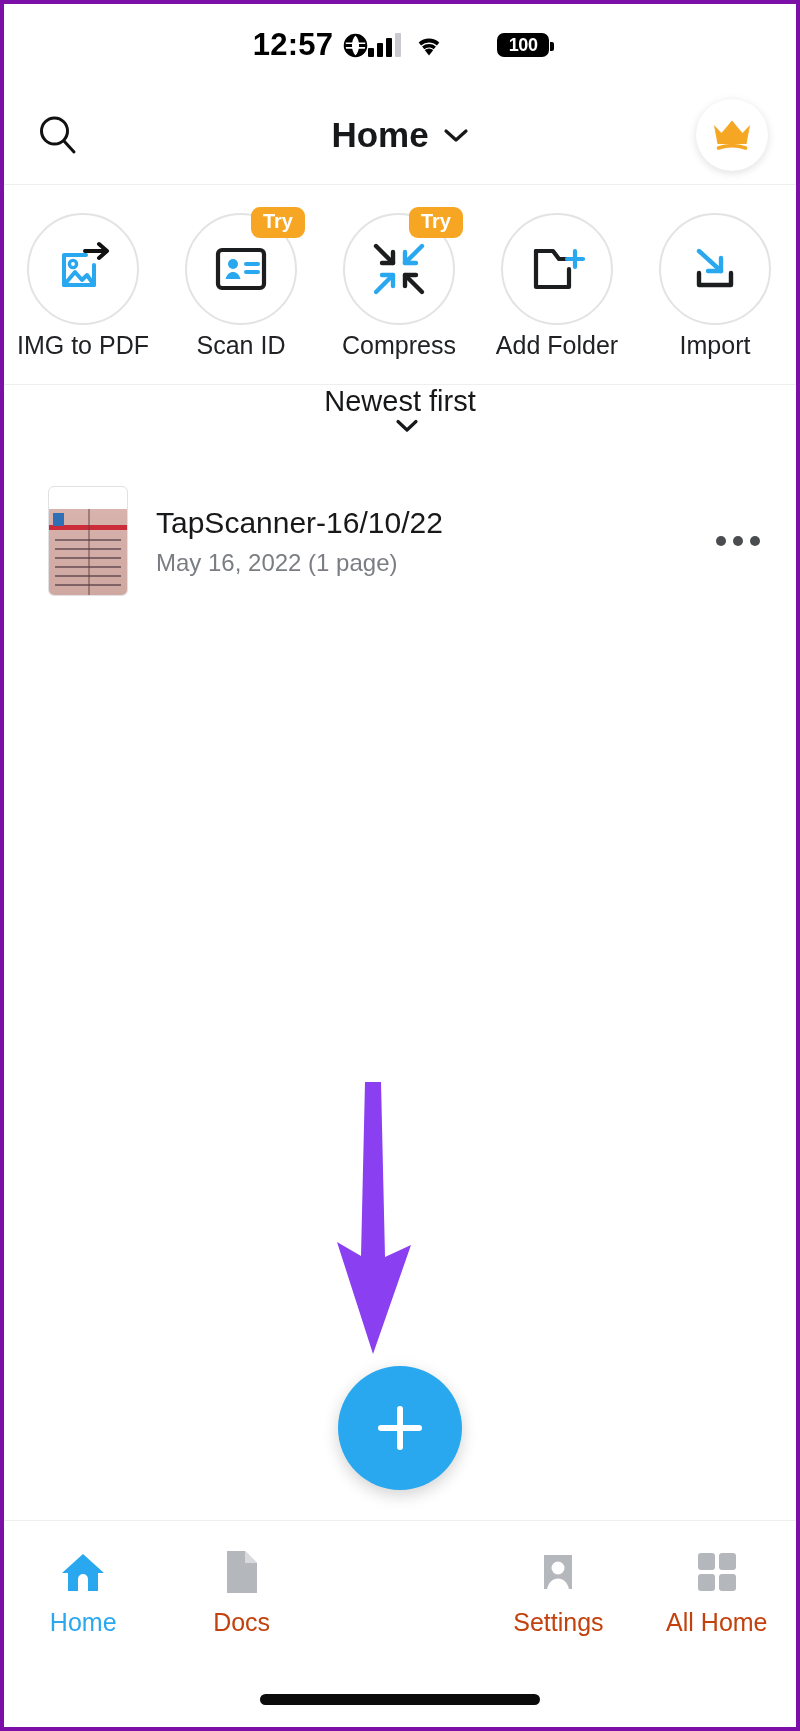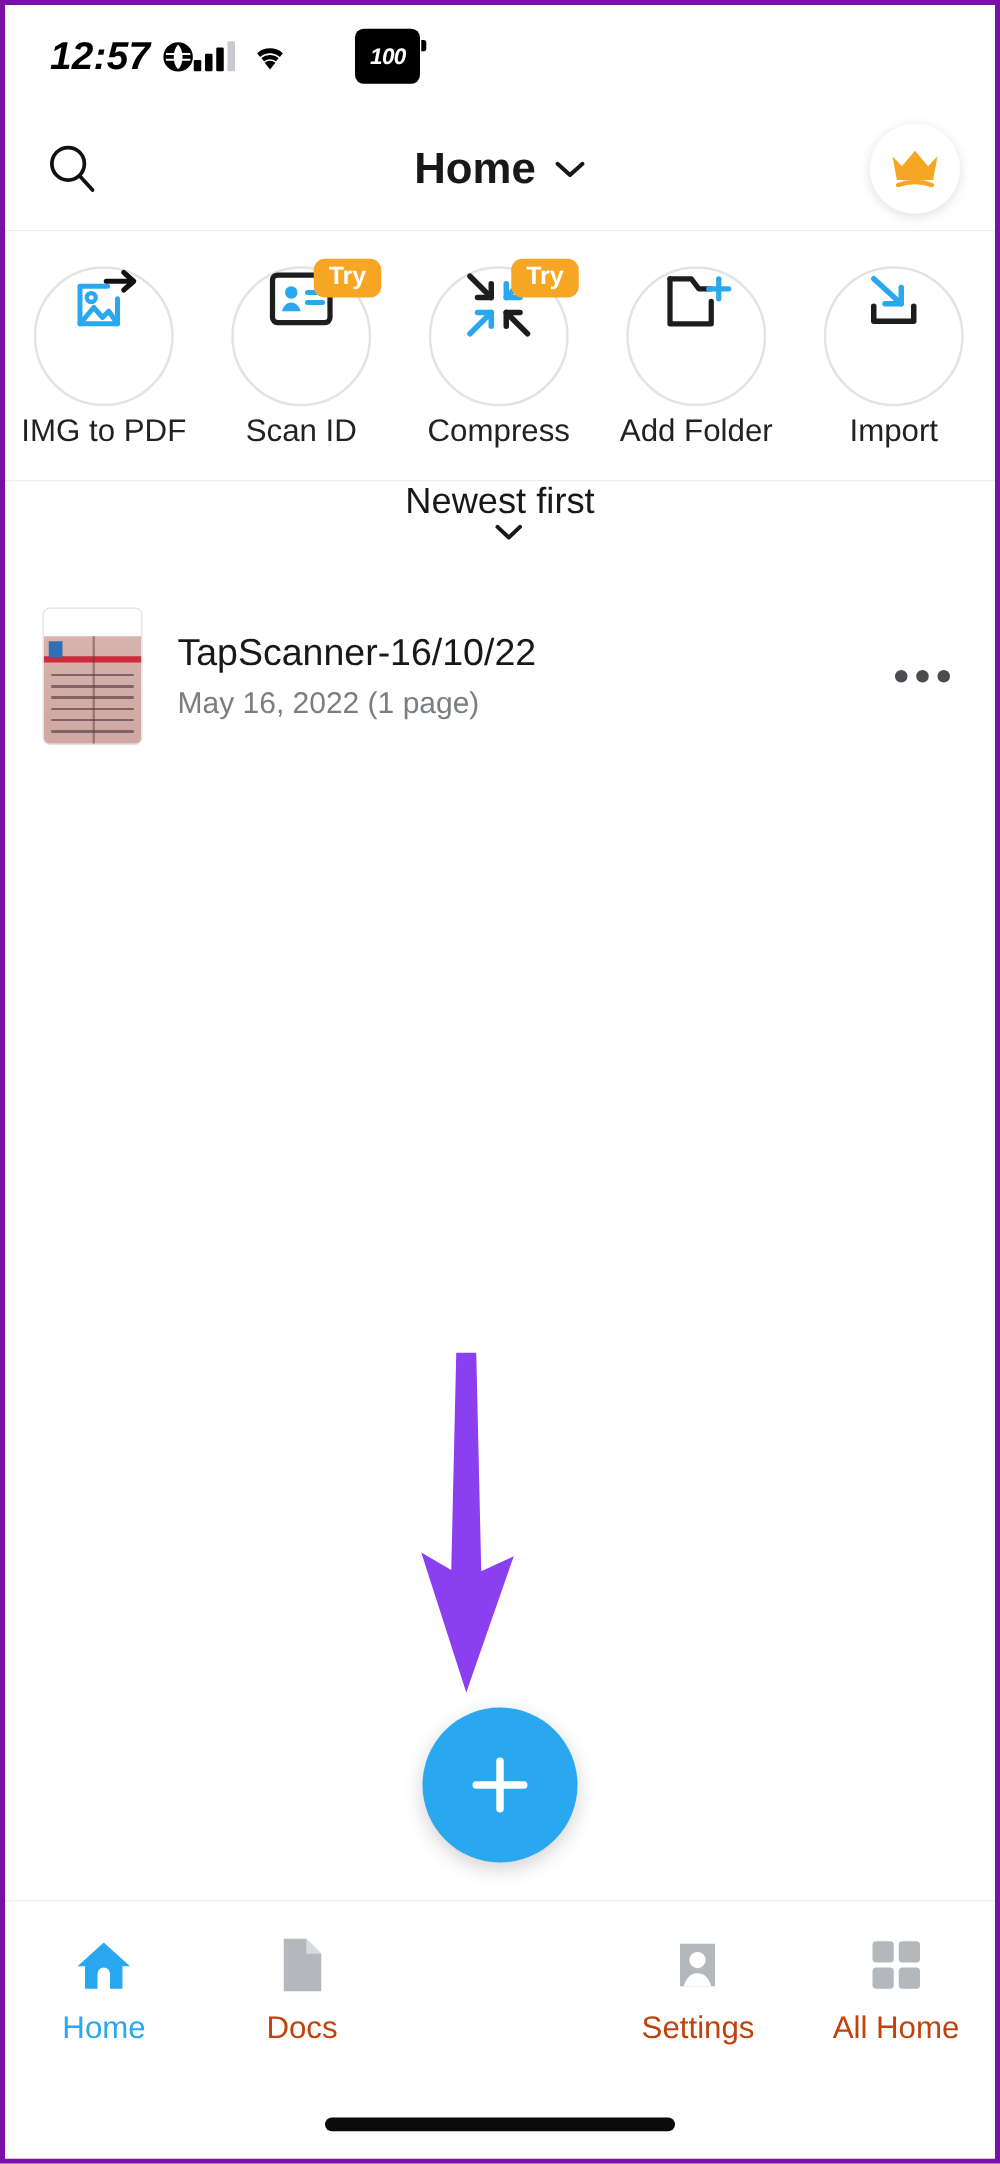--- a/index.html
+++ b/index.html
@@ -14,37 +14,36 @@
     width: 800px; height: 1731px;
     background: #ffffff;
     border: 4px solid #7B0FA8;
     overflow: hidden;
   }
 
   
   .statusbar {
     height: 82px;
     display: flex; align-items: center;
-    justify-content: flex-start;
+    justify-content: center;
     padding: 0 34px 0 36px;
-    font-style: italic;
   }
   .sb-left { display: flex; align-items: center; gap: 10px; }
   .sb-time { font-size: 31px; font-weight: 700; color: #000; letter-spacing: 0.2px; }
   .globe-icon { width: 25px; height: 25px; display: block; }
   .sb-right { display: flex; align-items: center; gap: 13px; }
   .signal { display: flex; align-items: flex-end; gap: 3px; height: 24px; }
   .signal i { display: block; width: 6px; background: #000; border-radius: 1px; }
   .signal i:nth-child(1) { height: 9px; }
   .signal i:nth-child(2) { height: 14px; }
   .signal i:nth-child(3) { height: 19px; }
   .signal i:nth-child(4) { height: 24px; background: #c9c9cf; }
   .wifi-icon { width: 30px; height: 23px; display: block; }
   .battery {
-    position: relative; width: 52px; height: 44px;
+    position: relative; width: 52px; height: 24px;
     background: #000; border-radius: 7px;
     display: flex; align-items: center; justify-content: center; margin-left: 40px;
   }
   .battery::after {
     content: ""; position: absolute; right: -5px; top: 9px;
     width: 4px; height: 9px; background: #000;
     border-radius: 0 2px 2px 0;
   }
   .battery span { color: #fff; font-size: 18px; font-weight: 700; letter-spacing: -0.5px; }
 
@@ -85,21 +84,21 @@
   }
   .tool {
     flex: 0 0 158px;
     display: flex; flex-direction: column; align-items: center;
     position: relative;
   }
   .tool-circle {
     width: 112px; height: 112px; border-radius: 50%;
     border: 2px solid #e2e3e5;
     background: #fff;
-    display: flex; justify-content: center;
+    display: flex; align-items: center; justify-content: center;
     position: relative;
   }
   .tool-circle svg { display: block; }
   .try-badge {
     position: absolute; top: -8px; right: -10px;
     background: #F6A623; color: #fff;
     font-size: 20px; font-weight: 700;
     padding: 3px 12px 5px; border-radius: 9px;
     z-index: 3;
   }
@@ -115,21 +114,21 @@
     display: flex; align-items: center;
     padding: 0 30px;
     flex-direction: column;
   }
   .sort-label { font-size: 29px; color: #17181a; }
   .sort-chev { width: 24px; height: 15px; margin-left: 13px; display: block; }
 
   
   .doc-item {
     display: flex; align-items: center;
-    padding: 0 30px 0 30px;
+    padding: 0 30px 0 44px;
     height: 128px;
   }
   .doc-thumb {
     width: 80px; height: 110px;
     border: 1px solid #dfe1e4; border-radius: 6px;
     overflow: hidden; background: #fff;
     flex: 0 0 auto;
     position: relative;
   }
   .doc-thumb .scan {

